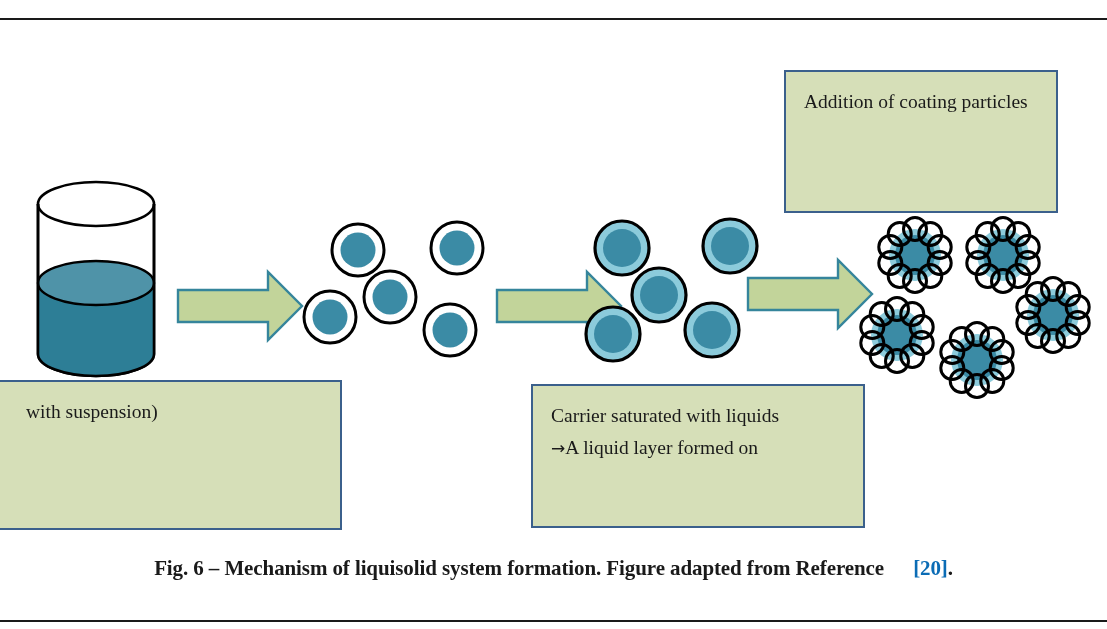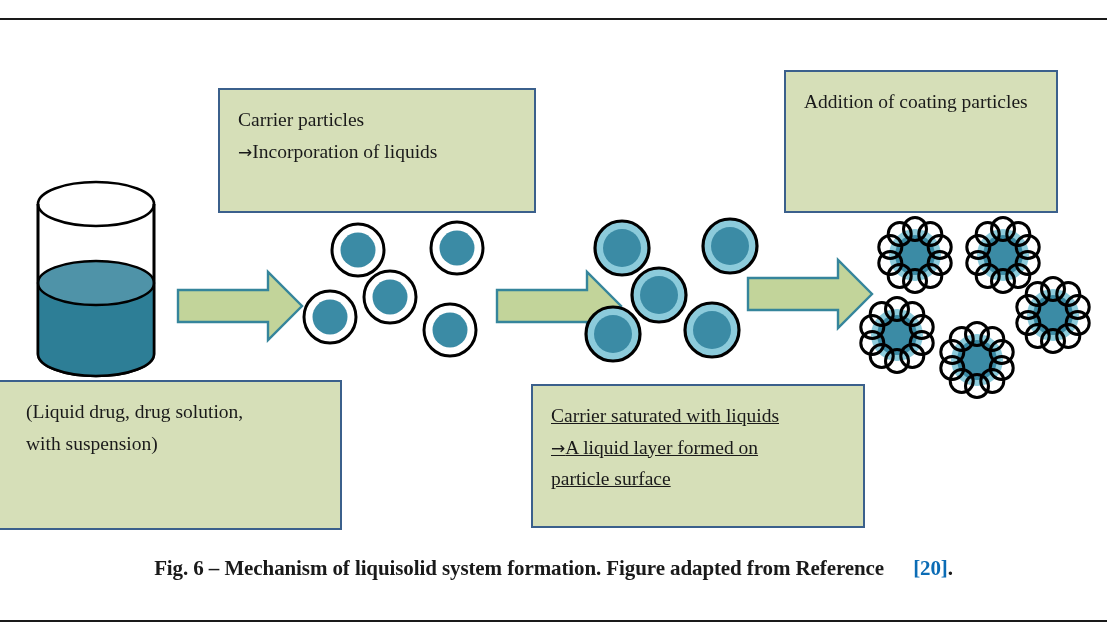--- a/index.html
+++ b/index.html
@@ -52,21 +52,21 @@
     line-height: 1.62;
     padding: 14px 16px 10px 18px;
     font-family: "Liberation Serif", serif;
   }
   .box .ln { white-space: nowrap; }
   .arrowglyph { font-family: "DejaVu Sans", sans-serif; font-size: 17px; }
 
   #box-carrier   { left: 218px; top: 88px;  width: 318px; height: 125px; }
   #box-coating   { left: 784px; top: 70px;  width: 274px; height: 143px; }
   #box-liquids   { left: -4px;  top: 380px; width: 346px; height: 150px; padding-left: 28px;}
-  #box-saturated { left: 531px; top: 384px; width: 334px; height: 144px; text-decoration: underline; }
+  #box-saturated { left: 531px; top: 384px; width: 334px; height: 144px; }
 
   
   #caption {
     position: absolute;
     left: 0;
     top: 556px;
     width: 1107px;
     text-align: center;
     font-family: "Liberation Serif", serif;
     font-weight: bold;
@@ -227,35 +227,29 @@
             <circle cx="1037.73" cy="314.02" r="11.5" fill="#ffffff" fill-opacity="0" stroke="#000000" stroke-width="3"></circle>
             <circle cx="1028.29" cy="301.03" r="11.5" fill="#ffffff" fill-opacity="0" stroke="#000000" stroke-width="3"></circle>
             <circle cx="1028.29" cy="284.97" r="11.5" fill="#ffffff" fill-opacity="0" stroke="#000000" stroke-width="3"></circle>
             <circle cx="1037.73" cy="271.98" r="11.5" fill="#ffffff" fill-opacity="0" stroke="#000000" stroke-width="3"></circle>
           </g>
         </g>
 
     </svg>
   </div>
 
-  <div class="box" id="box-carrier">
-    <div class="ln">Carrier particles</div>
-    <div class="ln"><span class="arrowglyph">→</span><span>Incorporation of liquids</span></div>
-  </div>
 
   <div class="box" id="box-coating">
     <div class="ln">Addition of coating particles</div>
   </div>
 
   <div class="box" id="box-liquids">
-    <div class="ln">(Liquid drug, drug solution,</div>
     <div class="ln">with suspension)</div>
   </div>
 
   <div class="box" id="box-saturated">
     <div class="ln">Carrier saturated with liquids</div>
     <div class="ln"><span class="arrowglyph">→</span><span>A liquid layer formed on</span></div>
-    <div class="ln">particle surface</div>
   </div>
 
   <div id="caption"><span>Fig. 6 – Mechanism of liquisolid system formation. Figure adapted from Reference </span><span class="cite">[20]</span><span>.</span></div>
 
 </div>
 
 </body></html>

